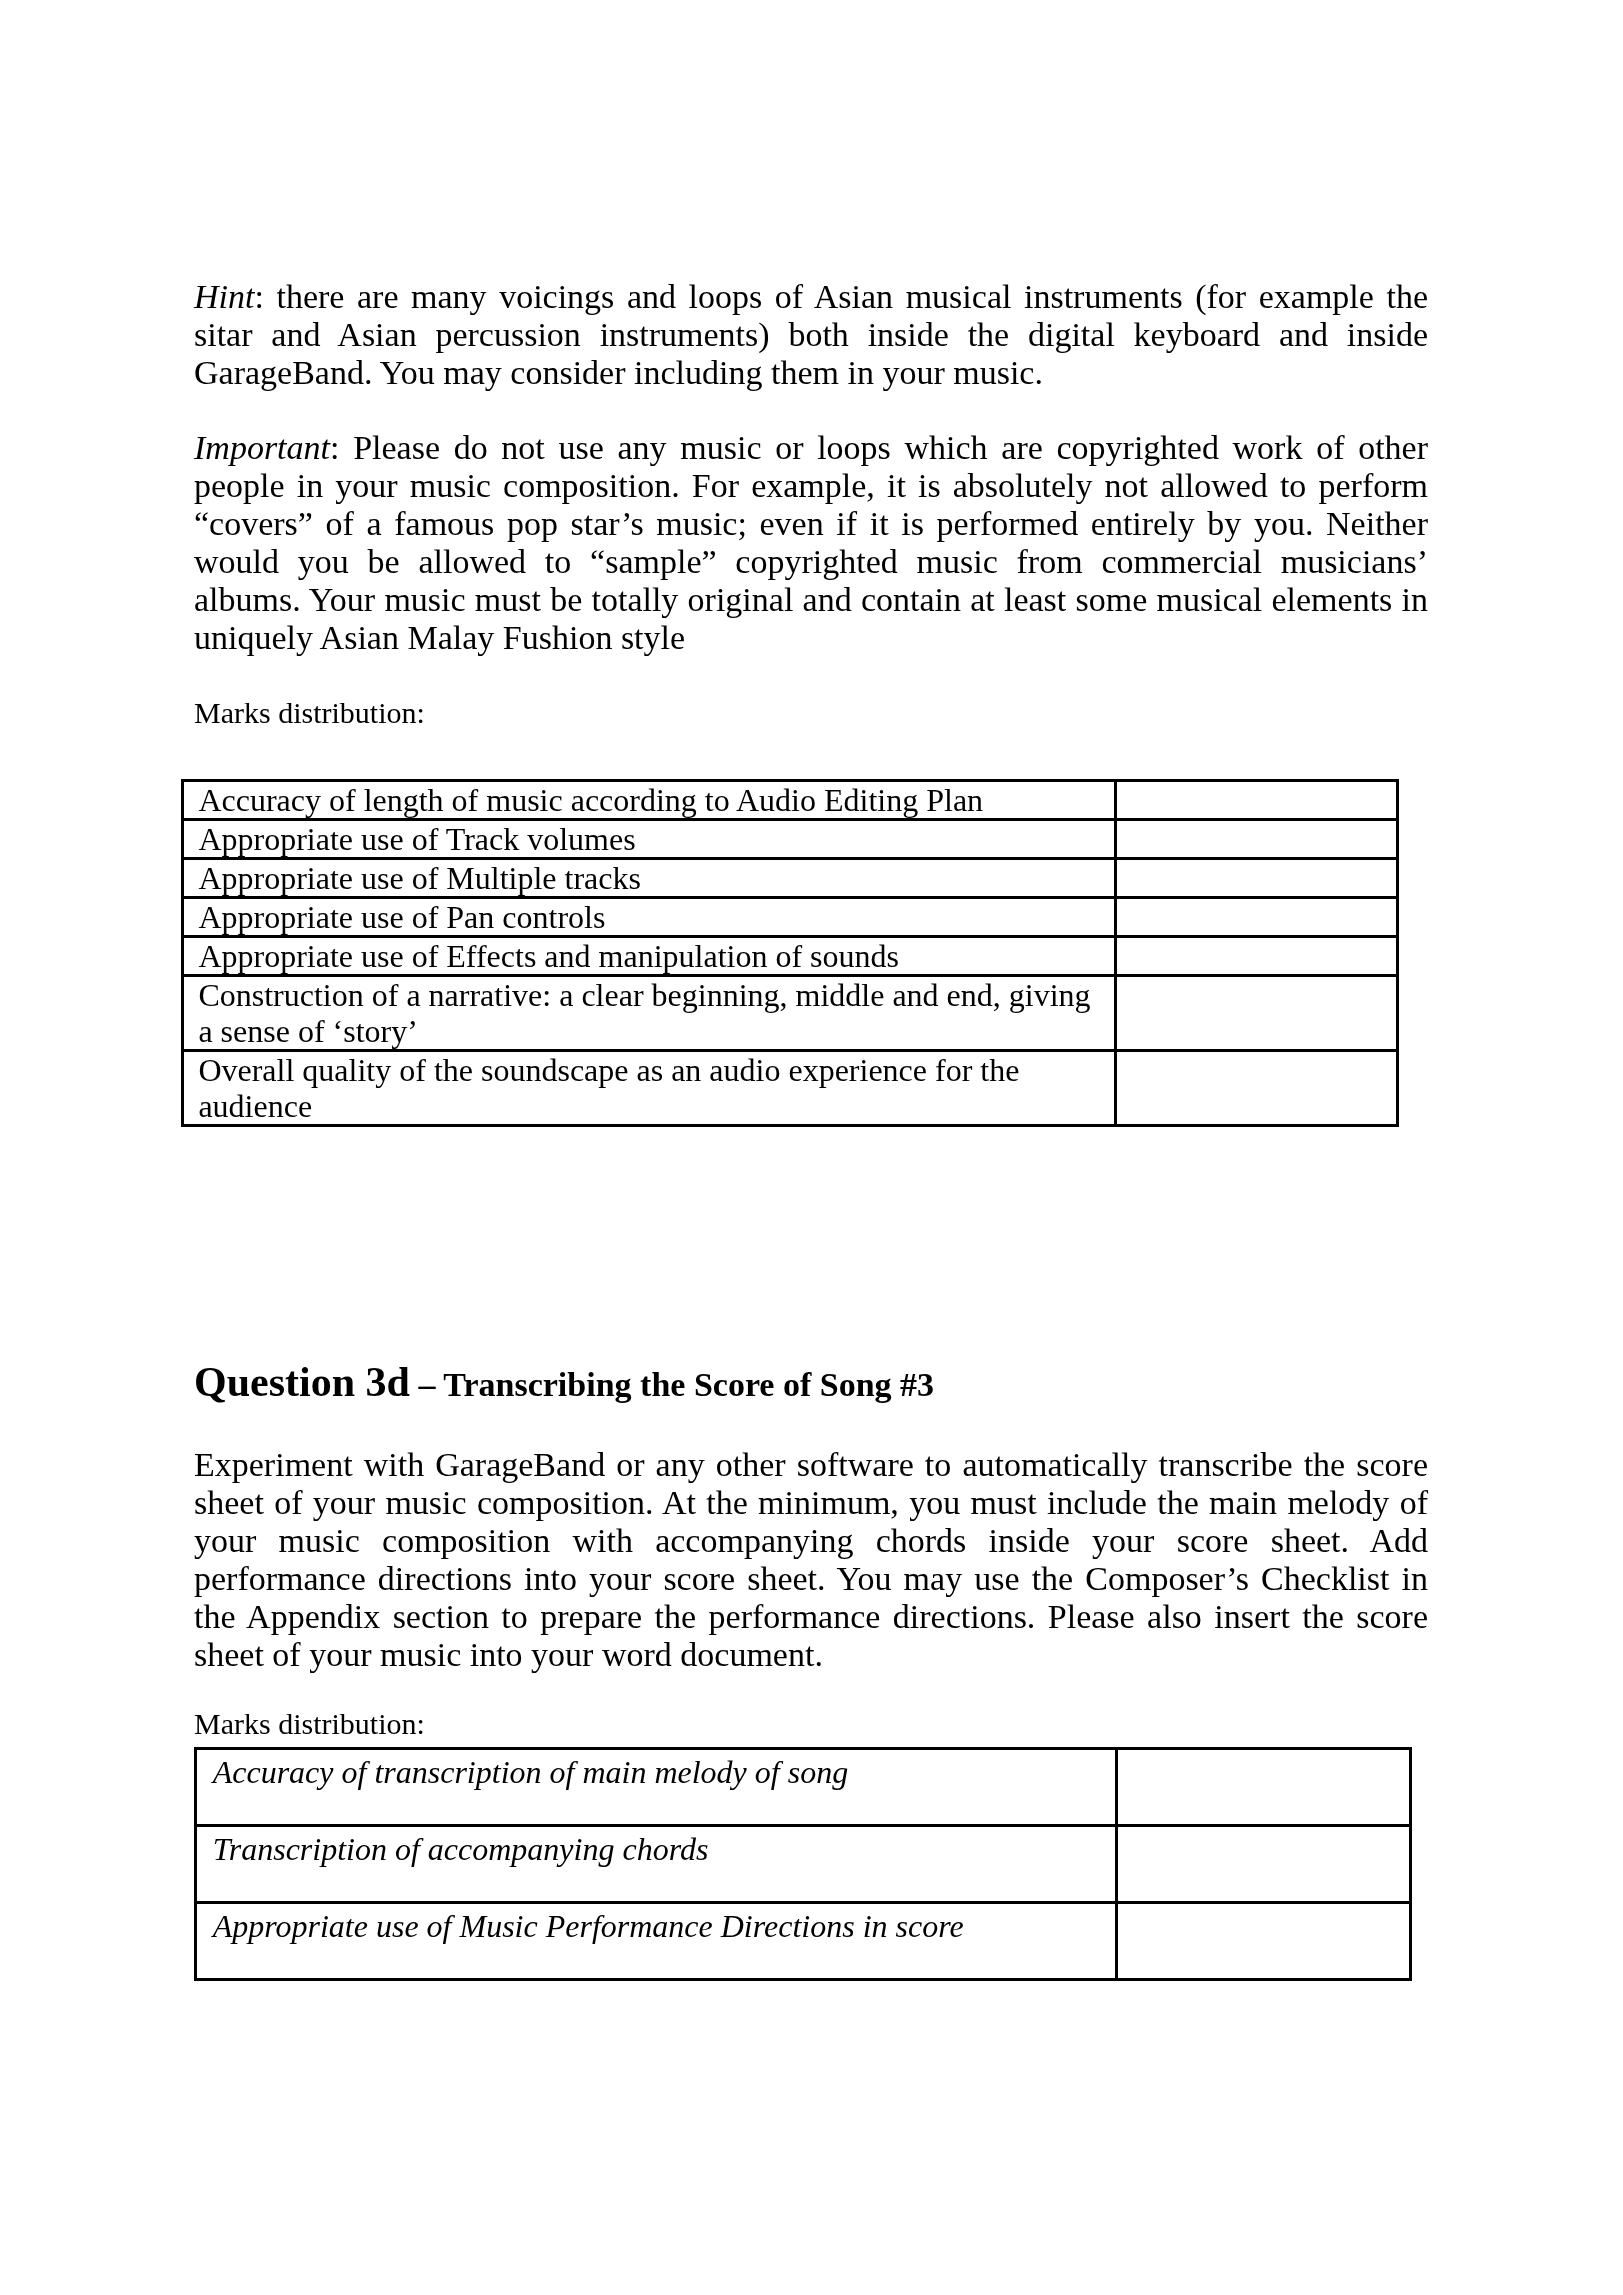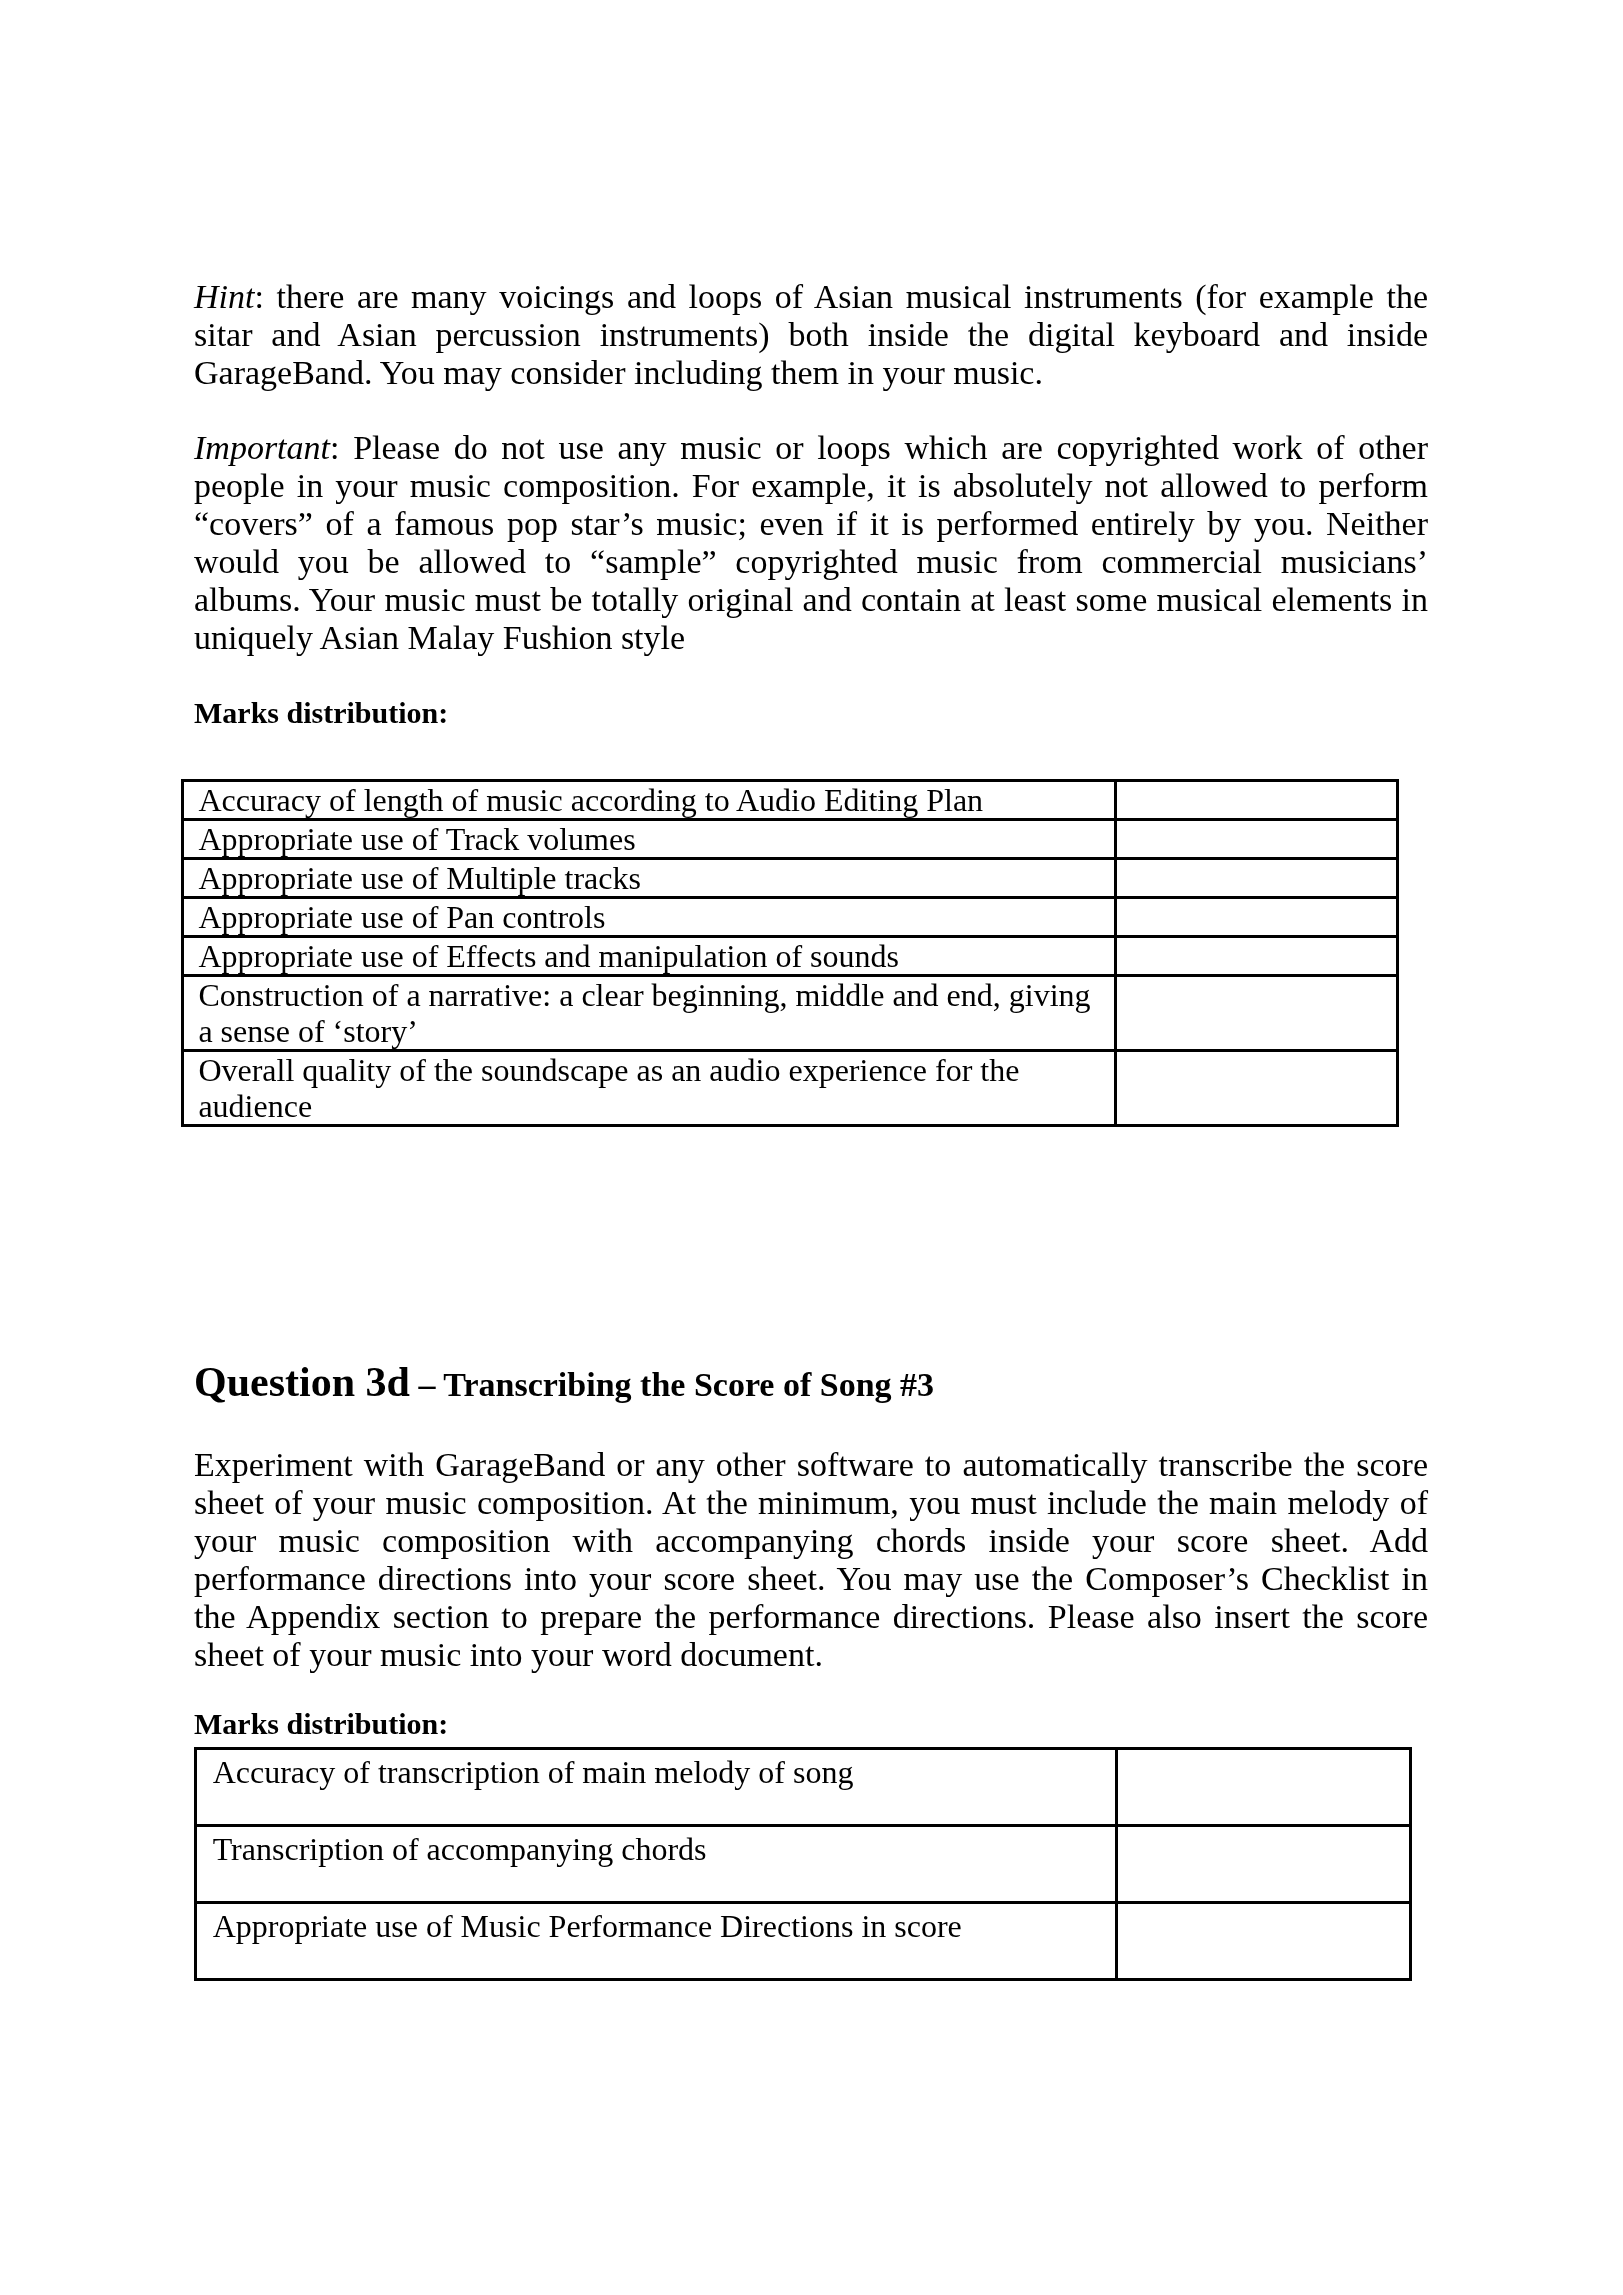--- a/index.html
+++ b/index.html
@@ -1,32 +1,32 @@
 <!DOCTYPE html>
 <html style="font-size:10.5px"><head>
 <meta charset="utf-8">
 <style>
   html, body { margin: 0; padding: 0; background: #ffffff; }
   body { width: 1623px; height: 2295px; position: relative; overflow: hidden;
          font-family: "Liberation Serif", "DejaVu Serif", serif; color: #000; }
   .para { position: absolute; left: 194px; width: 1234px; font-size: 34px;
           line-height: 38px; text-align: justify; text-align-last: left; margin: 0; }
   .para i { font-style: italic; }
-  .heading-bold { position: absolute; left: 194px; font-weight: bold; font-size: 30px; margin: 0; }
+  .heading-bold { position: absolute; left: 194px; font-weight: normal; font-size: 30px; margin: 0; }
   table.marks { position: absolute; border-collapse: collapse; table-layout: fixed; }
   table.marks td { border: 3.3px solid #000; padding: 0 13px; vertical-align: top;
                    font-size: 32px; line-height: 37px; }
   #t1 { left: 181px; top: 779px; width: 1218px; }
   #t1 td.c1 { width: 903px; padding-left: 14.4px; }
   #t1 tr.r1 td { height: 33px; }
   #t1 tr.r2 td { height: 71px; }
   #t1 td { line-height: 36px; }
   #t2 { left: 194px; top: 1747px; width: 1218px; }
   #t2 td { height: 70px; }
-  #t2 td.c1 { width: 889px; padding-left: 15.7px; padding-top: 3.9px; }
+  #t2 td.c1 { width: 889px; padding-left: 15.7px; padding-top: 3.9px; font-style: italic; }
   .q-title { position: absolute; left: 194px; top: 1358px; margin: 0; font-weight: bold; text-align: center; }
   .q-title .big { font-size: 42px; }
   .q-title .small { font-size: 34px; }
 </style>
 </head>
 <body>
 
 <p class="para" style="top:278px;"><i>Hint</i><span>: there are many voicings and loops of Asian musical instruments (for example the sitar and Asian percussion instruments) both inside the digital keyboard and inside GarageBand. You may consider including them in your music.</span></p>
 
 <p class="para" style="top:429px;"><i>Important</i><span>: Please do not use any music or loops which are copyrighted work of other people in your music composition. For example, it is absolutely not allowed to perform “covers” of a famous pop star’s music; even if it is performed entirely by you. Neither would you be allowed to “sample” copyrighted music from commercial musicians’ albums. Your music must be totally original and contain at least some musical elements in uniquely Asian Malay Fushion style</span></p>

